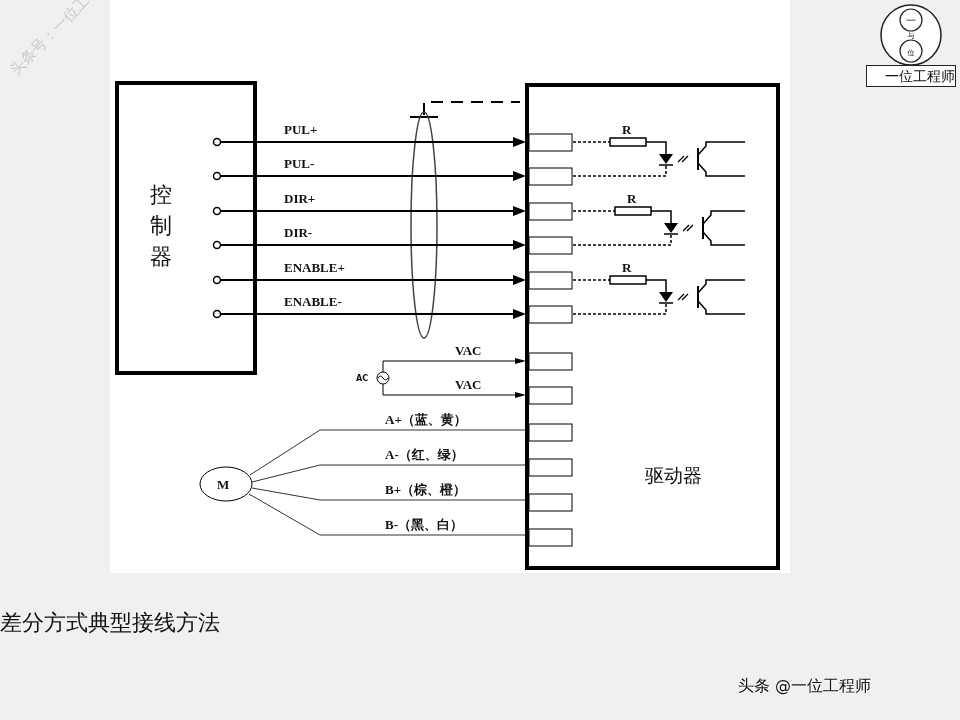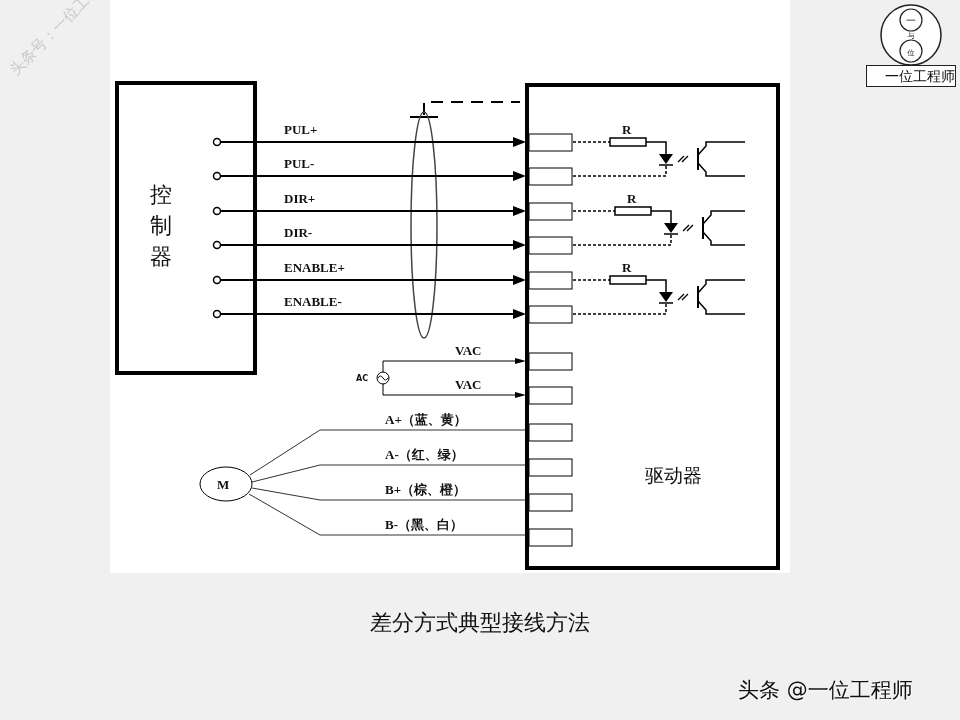--- a/index.html
+++ b/index.html
@@ -1,22 +1,22 @@
 <!DOCTYPE html>
 <html><head>
 <meta charset="utf-8">
 <style>
   html,body{margin:0;padding:0;}
   body{width:960px;height:720px;background:#f0f0f0;position:relative;overflow:hidden;font-family:"DejaVu Sans",sans-serif;}
   #panel{position:absolute;left:110px;top:0;width:680px;height:573px;background:#ffffff;}
   svg{position:absolute;left:0;top:0;}
   .lbl{font-family:"Liberation Serif","DejaVu Serif",serif;font-weight:bold;font-size:13px;fill:#111;}
   .cjk{font-family:"DejaVu Sans",sans-serif;fill:#111;}
-  #caption{position:absolute;left:0;width:960px;top:608px;text-align:center;font-family:"DejaVu Serif",serif;font-size:22px;color:#111;}
-  #credit{position:absolute;left:738px;top:676px;font-family:"DejaVu Sans",sans-serif;font-size:21px;color:#111;text-shadow:1px 1px 1px #fff;}
+  #caption{position:absolute;left:0;width:960px;top:608px;font-family:"DejaVu Serif",serif;font-size:22px;color:#111;}
+  #credit{position:absolute;left:738px;top:676px;font-family:"DejaVu Sans",sans-serif;font-size:16px;color:#111;text-shadow:1px 1px 1px #fff;}
   #watermark{position:absolute;left:6px;top:66px;transform:rotate(-45deg);transform-origin:left top;font-family:"DejaVu Serif",serif;font-size:15px;color:#c8c8c8;white-space:nowrap;}
   #logo{position:absolute;left:866px;top:2px;width:90px;height:88px;}
   #logo-text{position:absolute;left:866px;top:65px;width:88px;height:20px;border:1.5px solid #222;background:#fff;font-family:"DejaVu Serif",serif;font-size:14px;text-align:right;line-height:20px;color:#111;}
 </style>
 </head>
 <body>
 
 <div id="panel"></div>
 
 <svg id="diagram" width="960" height="720" viewBox="0 0 960 720">

